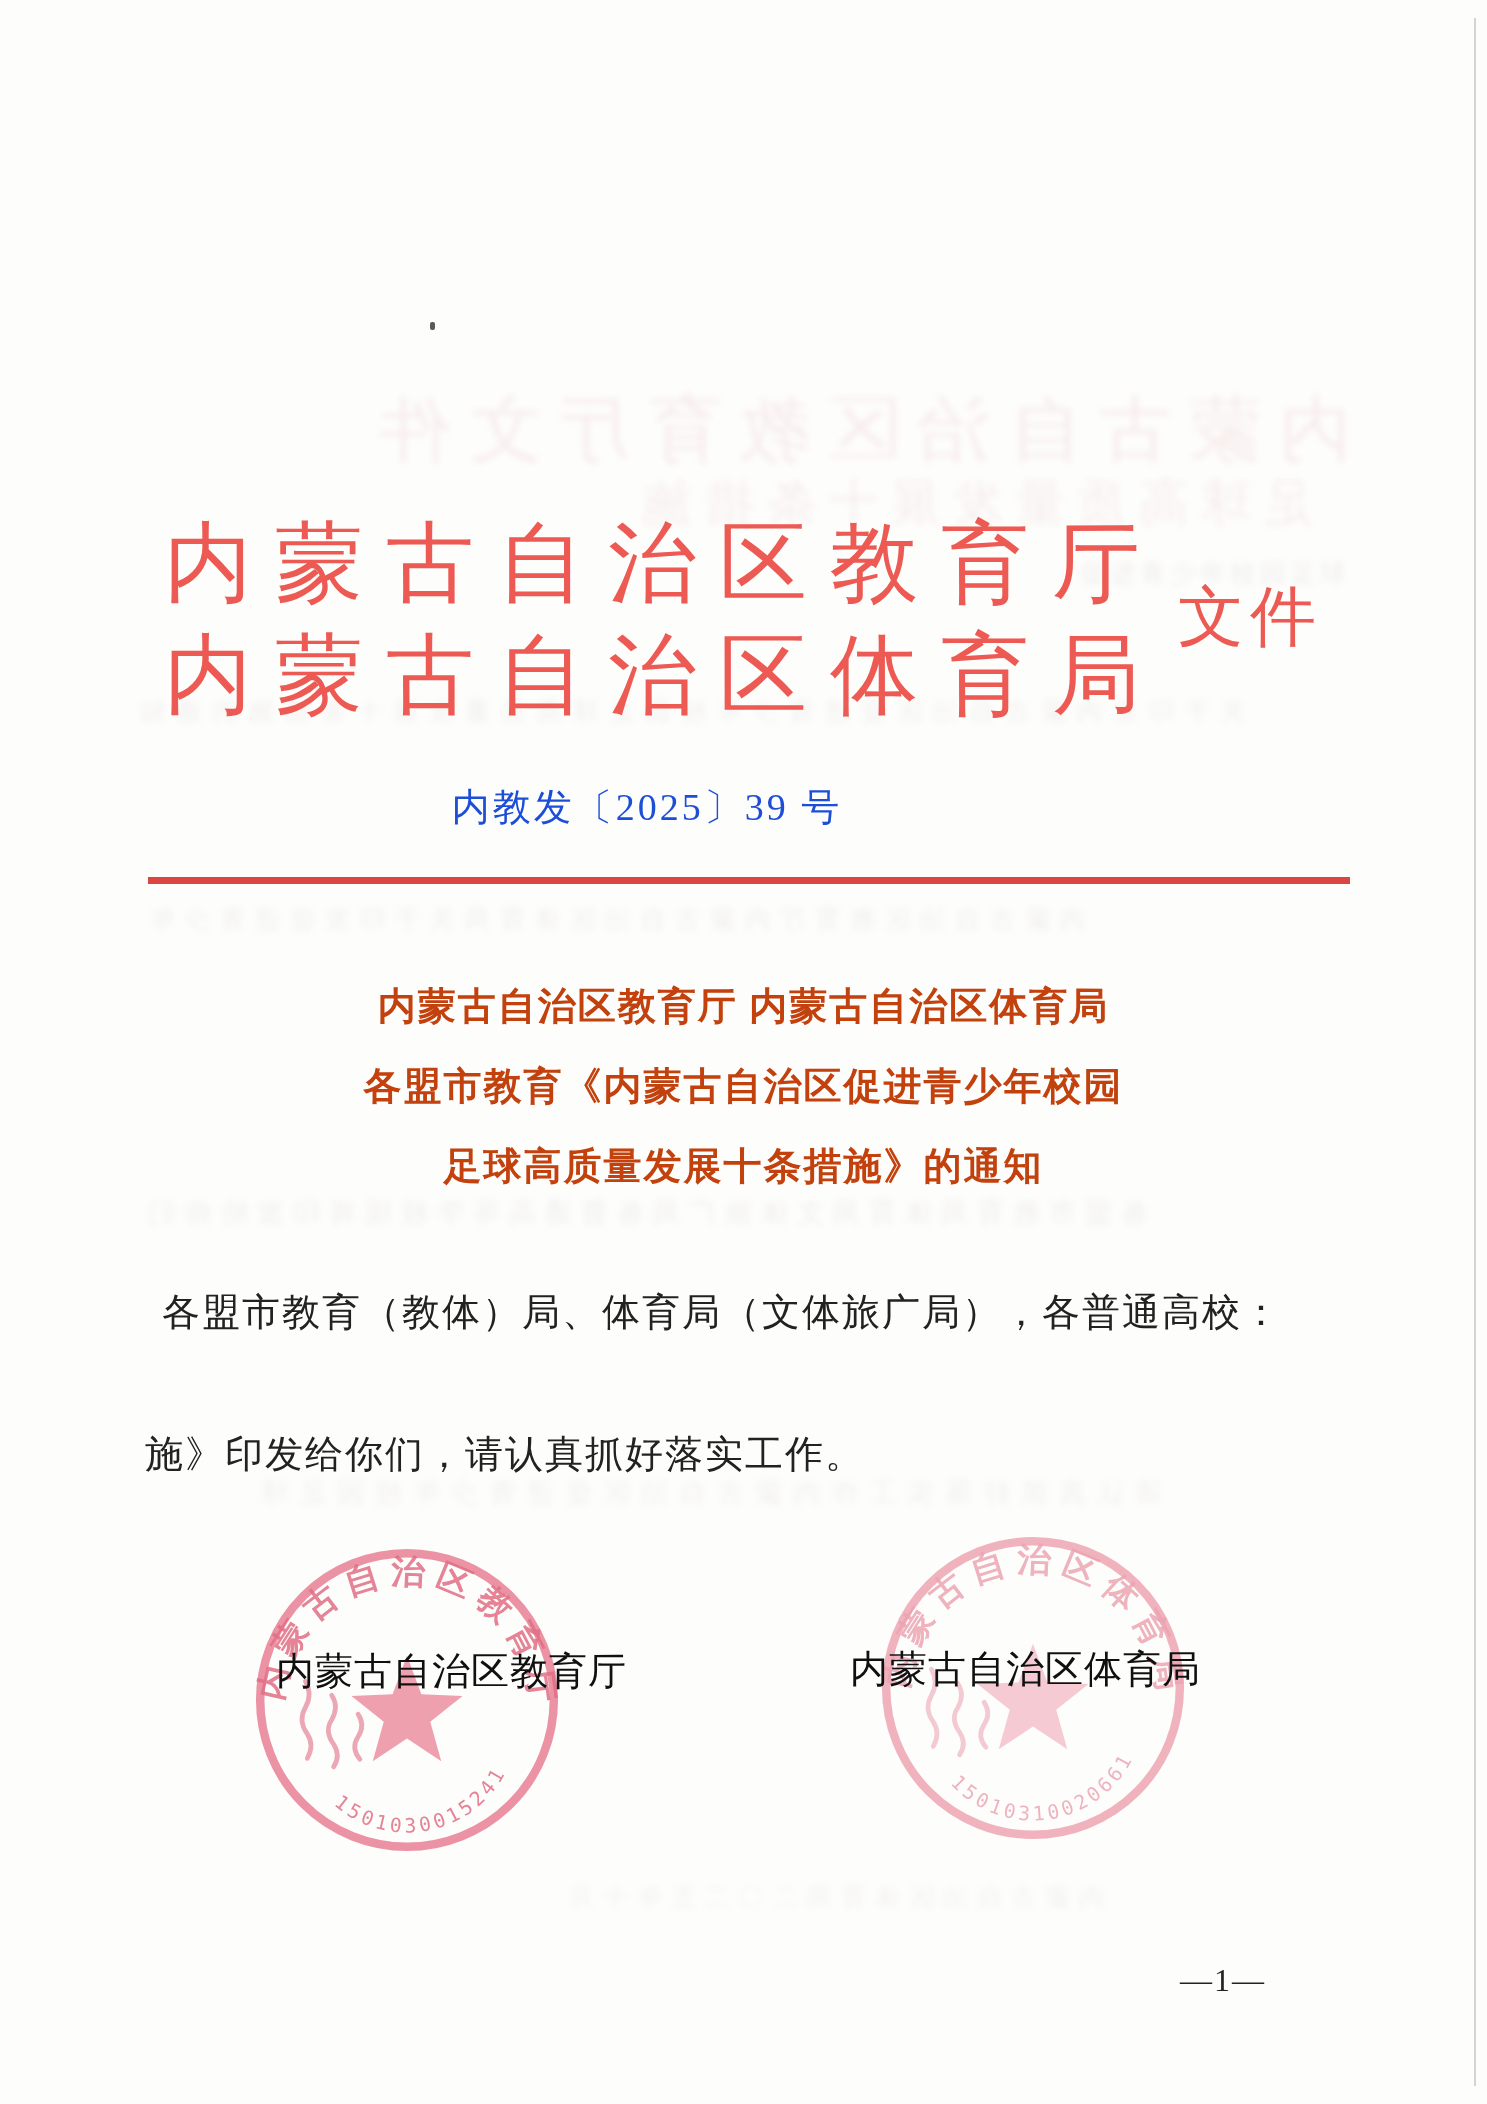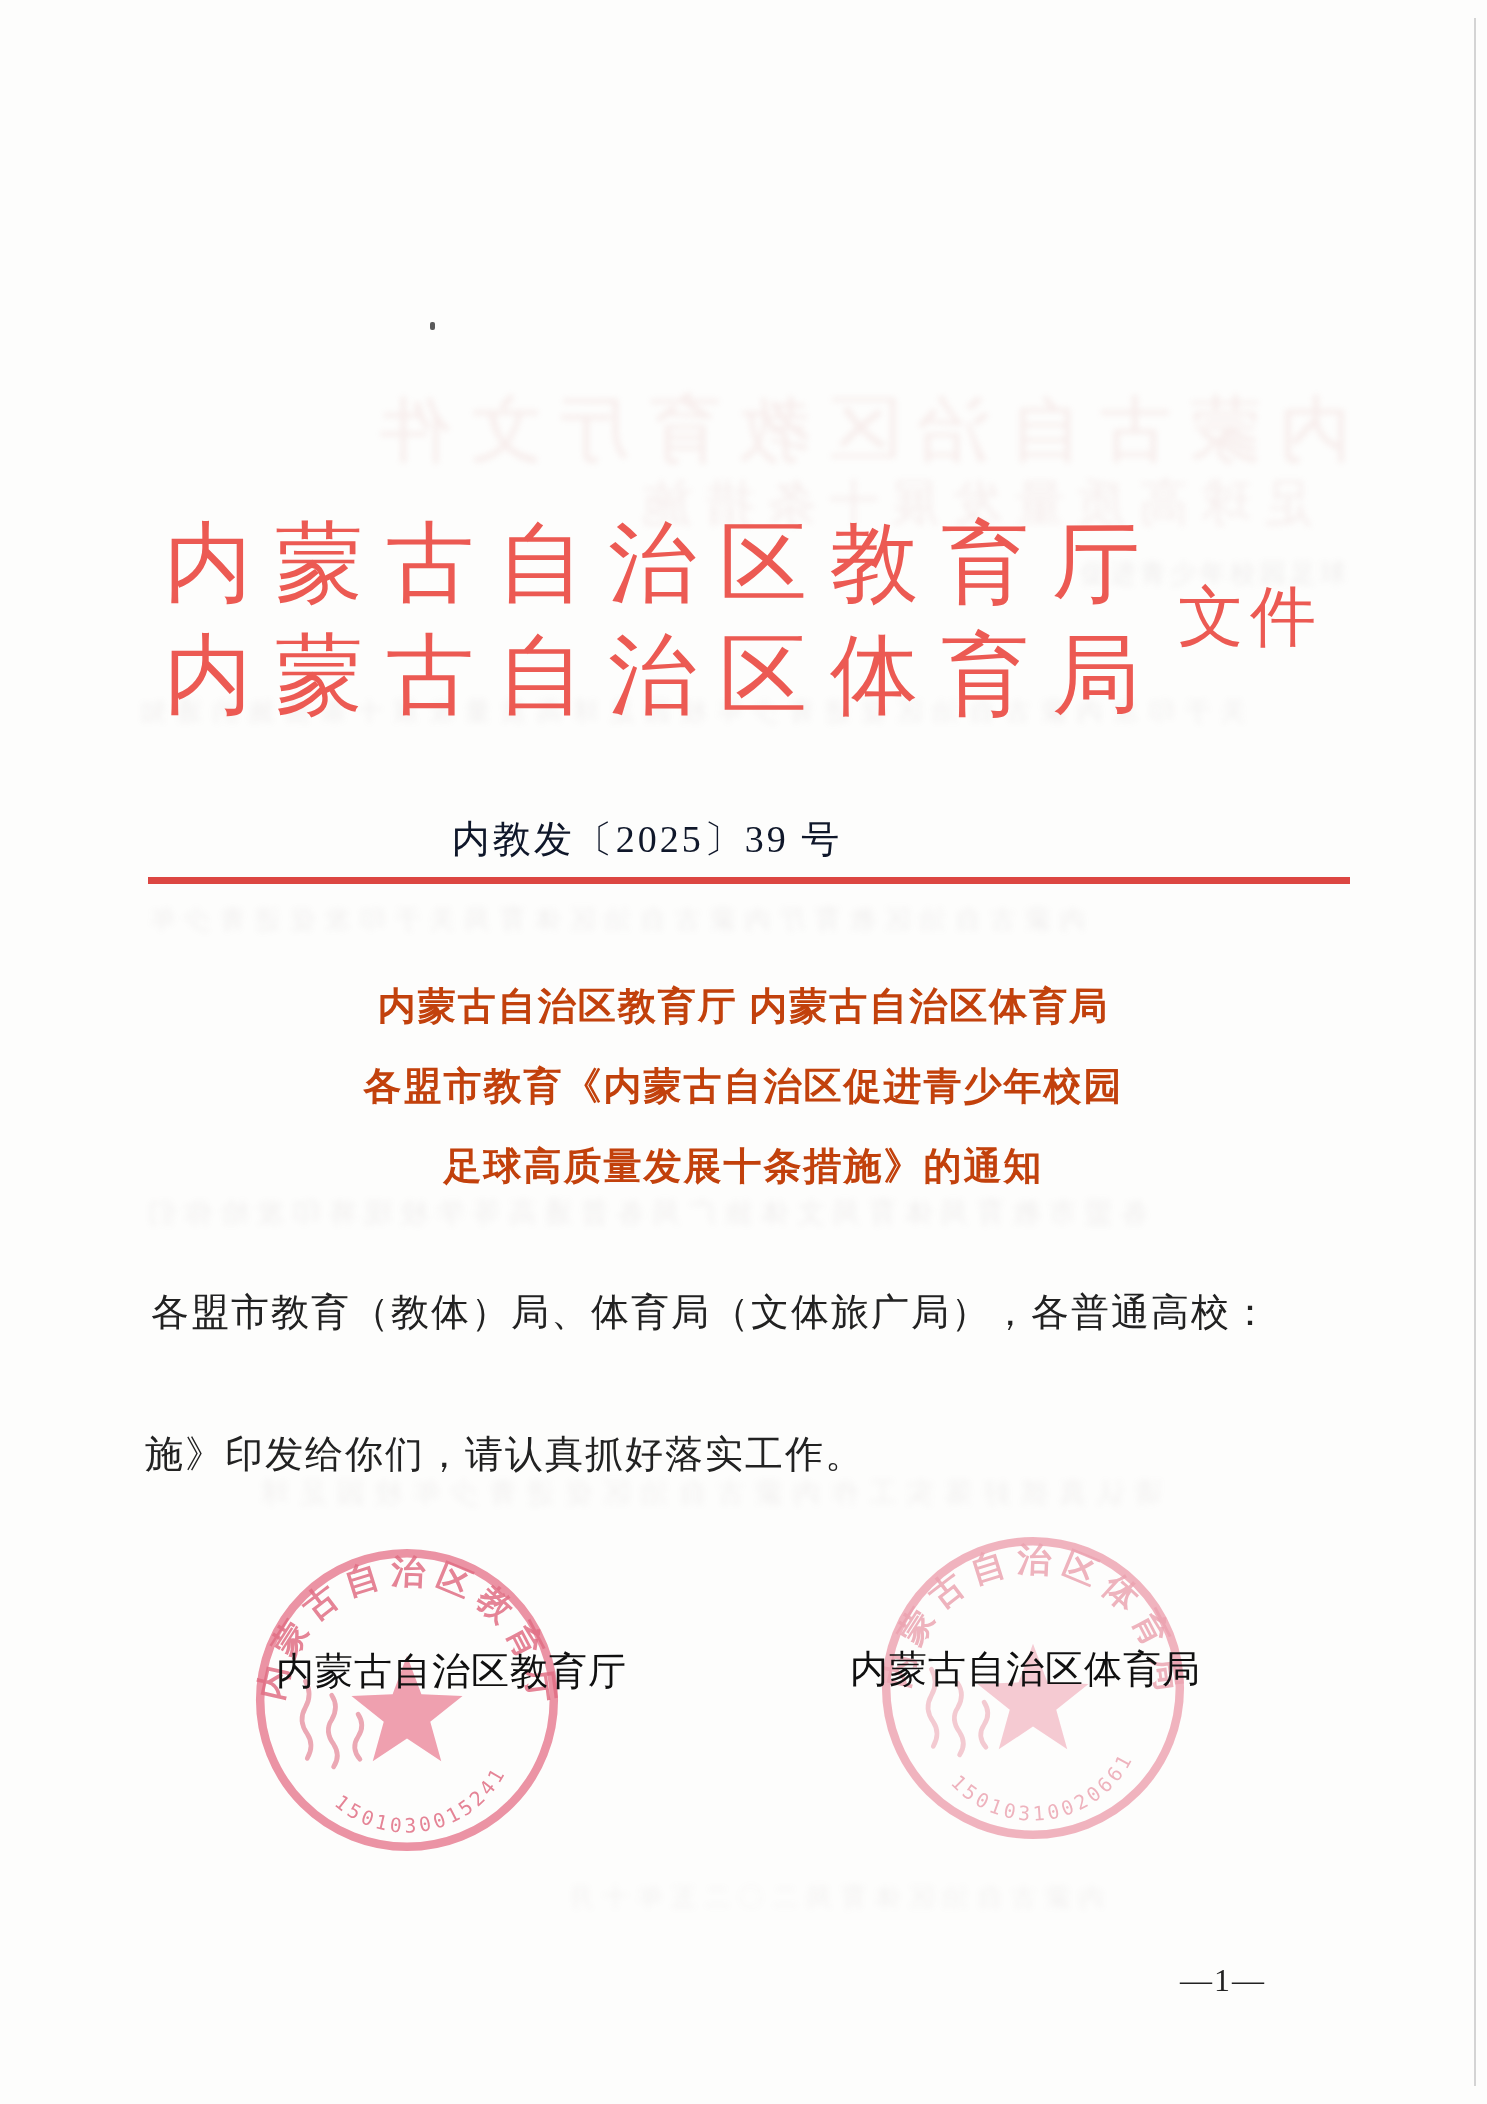--- a/index.html
+++ b/index.html
@@ -20,40 +20,40 @@
     color:#ec5a53;font-weight:400;
   }
   .red-head-line.l1{top:520px;}
   .red-head-line.l2{top:632px;}
   .wenjian{
     position:absolute;left:1178px;top:584px;
     font-size:66px;line-height:1;letter-spacing:6px;
     color:#ec5a53;font-weight:400;white-space:nowrap;
   }
   .doc-number{
-    position:absolute;left:0;top:814px;width:1294px;
+    position:absolute;left:0;top:782px;width:1294px;
     text-align:center;font-size:38px;letter-spacing:3px;
-    color:#0f172a;white-space:nowrap;
+    color:#1d4ed8;white-space:nowrap;
   }
   .red-rule{
     position:absolute;left:148px;top:877px;
     width:1202px;height:7px;background:#dc4642;
   }
   
   .title-block{
     position:absolute;left:0;top:966px;width:1487px;
     text-align:center;color:#c2410c;font-weight:700;
     font-size:38px;line-height:80px;letter-spacing:2px;
   }
   
   .body-line{
     position:absolute;color:#222;font-size:38px;line-height:48px;
     white-space:nowrap;letter-spacing:2px;
   }
-  .body-line.b1{left:151px;top:1288px;}
+  .body-line.b1{left:162px;top:1288px;}
   .body-line.b2{
     left:145px;top:1358px;width:1206px;white-space:normal;
     text-indent:80px;text-align:justify;text-align-last:justify;
     letter-spacing:0;
   }
   .body-line.b3{left:145px;top:1430px;}
   
   .stamp{position:absolute;mix-blend-mode:multiply;}
   .stamp.left{left:247px;top:1540px;opacity:.85;}
   .stamp.right{left:873px;top:1528px;opacity:.55;}

